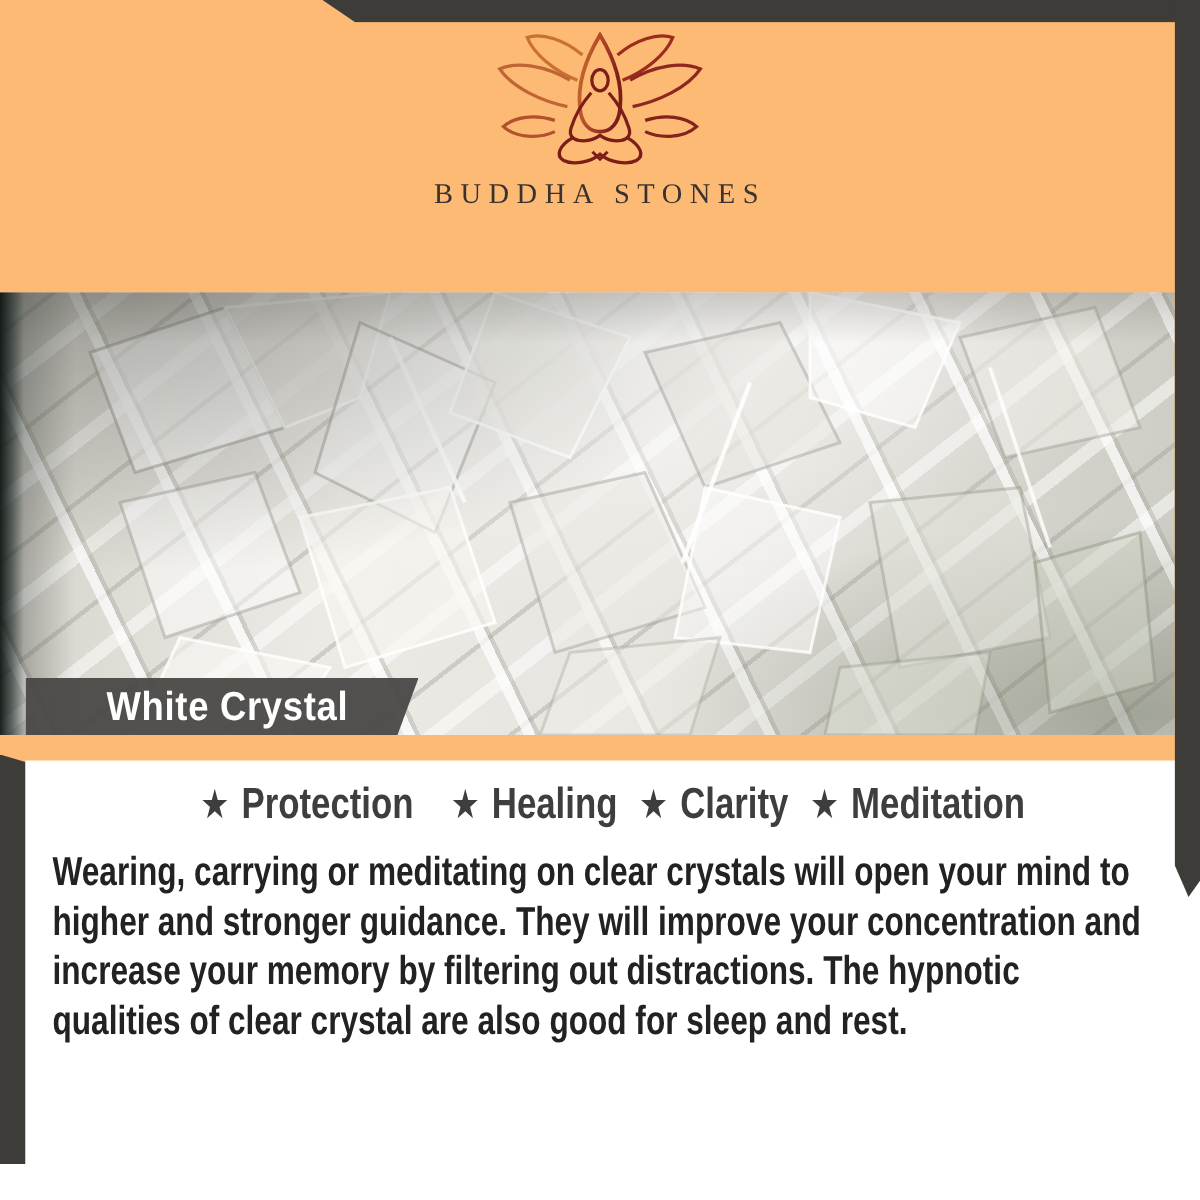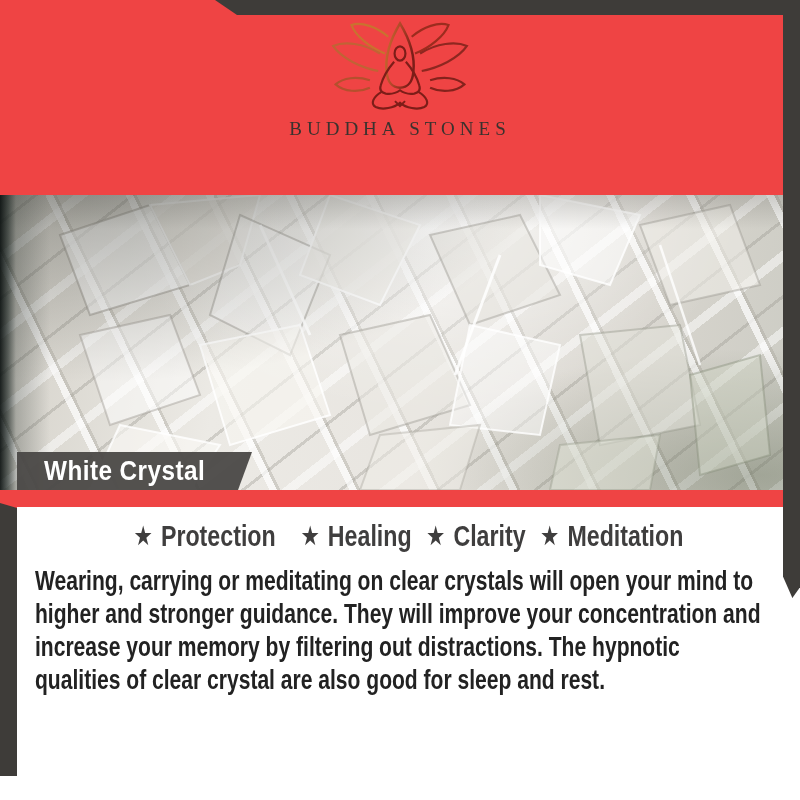--- a/index.html
+++ b/index.html
@@ -1,17 +1,17 @@
 <!DOCTYPE html>
 <html><head>
 <meta charset="utf-8">
 <style>
   html,body{margin:0;padding:0;}
   body{width:800px;height:800px;font-family:"Liberation Sans","DejaVu Sans",sans-serif;}
-  .page{position:relative;width:800px;height:776px;background:#ef4444;overflow:hidden;}
+  .page{position:relative;width:800px;height:776px;background:#fdba74;overflow:hidden;}
 
   
   .bar{position:absolute;background:#3e3c39;z-index:9;}
   .bar-top{top:0;left:215px;width:585px;height:15px;
     clip-path:polygon(0 0,100% 0,100% 100%,22px 100%);}
   .bar-right{top:0;left:783px;width:17px;height:598px;
     clip-path:polygon(0 0,100% 0,100% 98.2%,55% 100%,0 96.4%);}
   .bar-left{top:503px;left:0;width:17px;height:297px;
     clip-path:polygon(0 0,100% 5px,100% 100%,0 100%);}
   .bar-bottom{top:782px;left:0;width:607px;height:18px;
@@ -40,21 +40,21 @@
   .photo::after{content:"";position:absolute;inset:0;pointer-events:none;
     background:
       linear-gradient(90deg, rgba(10,16,15,0.92) 0px, rgba(20,30,27,0.65) 8px, rgba(40,48,44,0.28) 16px, rgba(0,0,0,0) 50px),
       radial-gradient(ellipse at 10% 0%, rgba(70,72,66,0.40), transparent 45%),
       linear-gradient(180deg, rgba(105,104,98,0.28), transparent 34px);}
   .photo svg{position:absolute;inset:0;}
 
   
   .stone-label{position:absolute;top:452px;left:17px;width:235px;height:38px;z-index:4;
     background:rgba(74,72,70,0.95);display:flex;align-items:center;
-    clip-path:polygon(0 0,100% 0,calc(100% - 14px) 100%,0 100%);}
+    clip-path:polygon(0 0,100% 0,calc(100% - 14px) 100%,0 100%);padding-left:27px;}
   .stone-label span{padding-left:30px;color:#ffffff;font-weight:700;font-size:27px;
     white-space:nowrap;transform:scaleX(0.9);transform-origin:left center;letter-spacing:0.5px;}
 
   
   .panel{position:absolute;top:507px;left:17px;width:783px;height:275px;
     background:#ffffff;z-index:1;}
   .benefits{margin-top:10px;height:38px;display:flex;align-items:center;justify-content:center;
     font-weight:700;font-size:29px;color:#3f3e3e;white-space:nowrap;
     transform:scaleX(0.80);transform-origin:center;}
   .benefit{display:inline-flex;align-items:center;margin:0 9px;}

